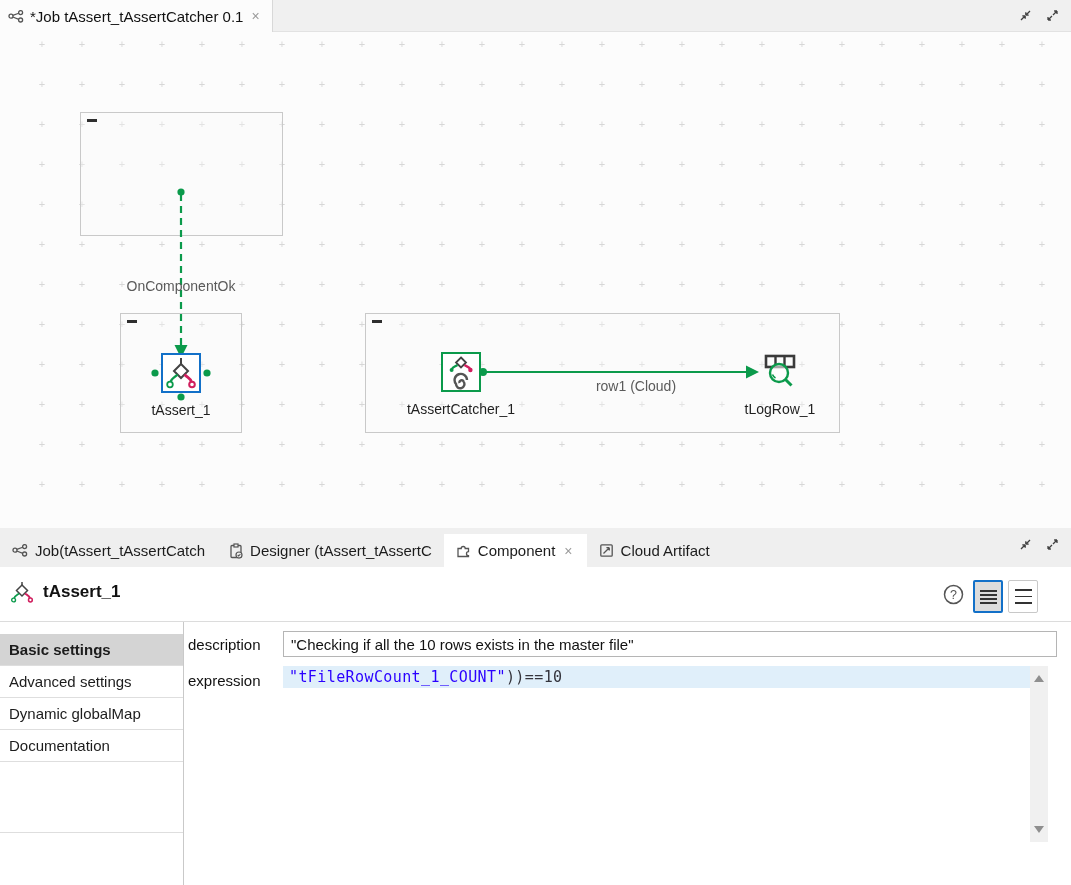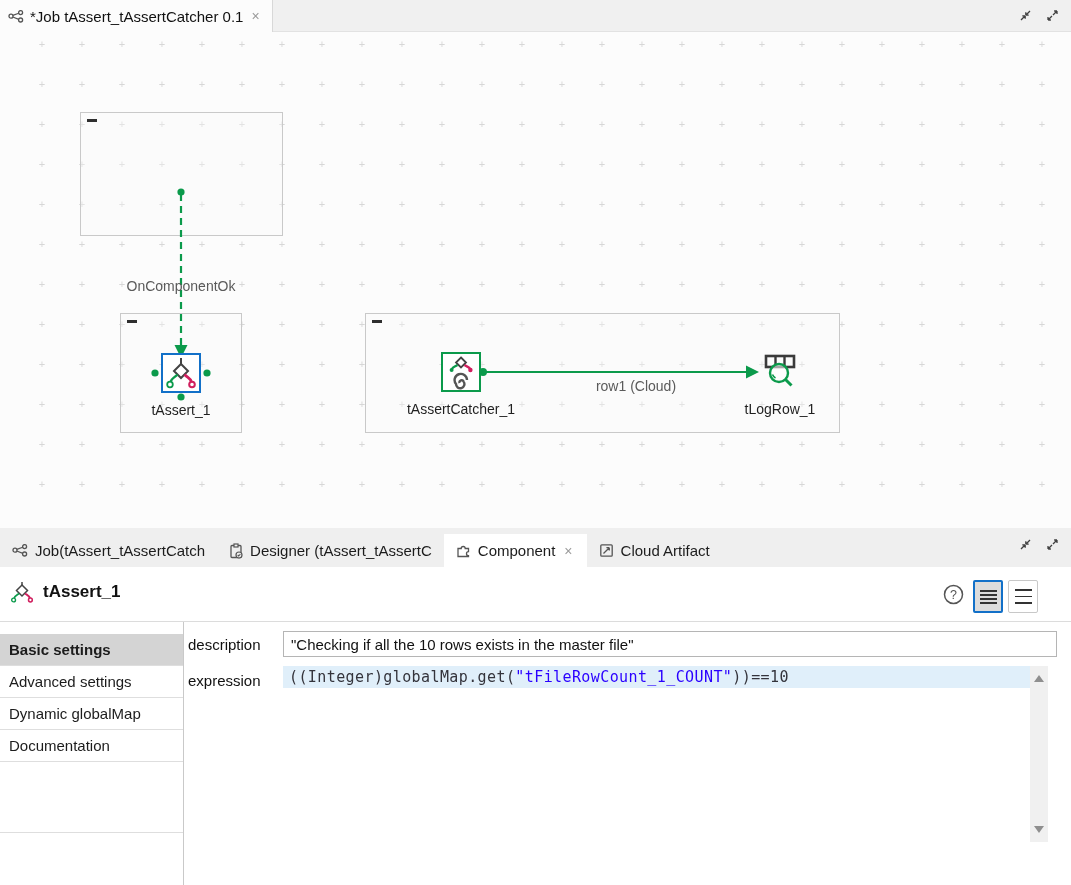--- a/index.html
+++ b/index.html
@@ -591,21 +591,21 @@
       <div class="side-item">Documentation</div>
       <div class="side-spacer"></div>
     </div>
 
     <div class="fields">
       <div class="f-label" style="top:14px;">description</div>
       <input class="desc-input" type="text" value="&quot;Checking if all the 10 rows exists in the master file&quot;" style="">
 
       <div class="f-label" style="top:50px;">expression</div>
       <div class="expr-editor">
-        <div class="expr-line1"><span class="code-plain">((Integer)globalMap.get(</span><span class="code-string">"tFileRowCount_1_COUNT"</span><span class="code-plain">))==10</span></div>
+        <div class="expr-line1"><span class="code-string">"tFileRowCount_1_COUNT"</span><span class="code-plain">))==10</span></div>
       </div>
       <div class="expr-scrollbar">
         <div class="sb-up"></div>
         <div class="sb-down"></div>
       </div>
     </div>
   </div>
 
 </div>
 

